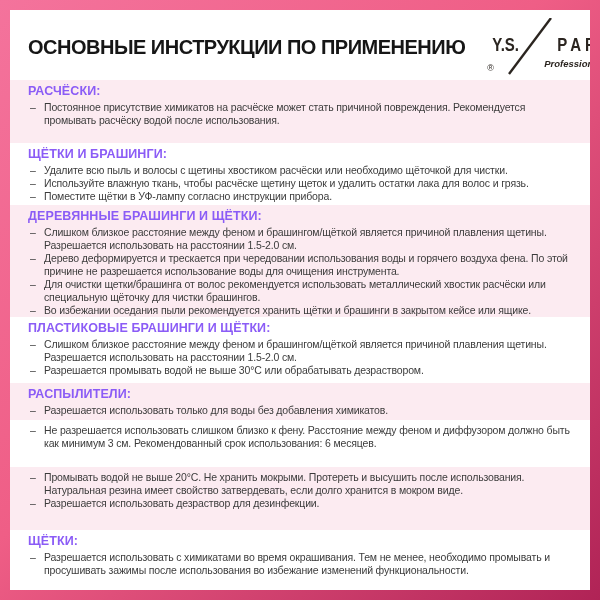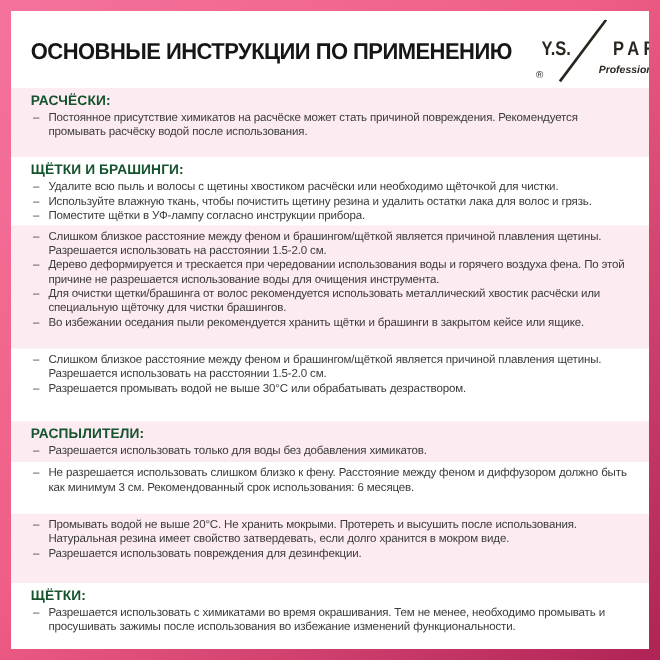--- a/index.html
+++ b/index.html
@@ -71,21 +71,21 @@
     left: 22px; top: 45px;
     font-size: 9px;
   }
   
   .section {
     padding: 4px 10px 0 18px;
     background: #ffffff;
   }
   .section.pink { background: #fcebf1; }
   .section h2 {
-    color: #14532d;
+    color: #8b5cf6;
     font-size: 12.5px;
     font-weight: 700;
     line-height: 15px;
     margin-bottom: 2px;
     letter-spacing: 0.1px;
   }
   .item {
     display: flex;
     color: #3c3c3c;
     font-size: 10.5px;
@@ -129,48 +129,50 @@
     </div>
 
     <div class="section" style="min-height:62px">
       <h2>ЩЁТКИ И БРАШИНГИ:</h2>
       <div class="item">
         <span class="dash">–</span>
         <span class="txt">Удалите всю пыль и волосы с щетины хвостиком расчёски или необходимо щёточкой для чистки.</span>
       </div>
       <div class="item">
         <span class="dash">–</span>
-        <span class="txt">Используйте влажную ткань, чтобы почистить щетину резина и удалить остатки лака для волос и грязь.</span>
+        <span class="txt">Используйте влажную ткань, чтобы расчёске щетину щеток и удалить остатки лака для волос и грязь.</span>
       </div>
       <div class="item">
         <span class="dash">–</span>
         <span class="txt">Поместите щётки в УФ-лампу согласно инструкции прибора.</span>
       </div>
     </div>
 
     <div class="section pink" style="min-height:112px">
+      <h2>ДЕРЕВЯННЫЕ БРАШИНГИ И ЩЁТКИ:</h2>
       <div class="item">
         <span class="dash">–</span>
         <span class="txt">Слишком близкое расстояние между феном и брашингом/щёткой является причиной плавления щетины. Разрешается использовать на расстоянии 1.5-2.0 см.</span>
       </div>
       <div class="item">
         <span class="dash">–</span>
         <span class="txt">Дерево деформируется и трескается при чередовании использования воды и горячего воздуха фена. По этой причине не разрешается использование воды для очищения инструмента.</span>
       </div>
       <div class="item">
         <span class="dash">–</span>
         <span class="txt">Для очистки щетки/брашинга от волос рекомендуется использовать металлический хвостик расчёски или специальную щёточку для чистки брашингов.</span>
       </div>
       <div class="item">
         <span class="dash">–</span>
         <span class="txt">Во избежании оседания пыли рекомендуется хранить щётки и брашинги в закрытом кейсе или ящике.</span>
       </div>
     </div>
 
     <div class="section" style="min-height:66px">
+      <h2>ПЛАСТИКОВЫЕ БРАШИНГИ И ЩЁТКИ:</h2>
       <div class="item">
         <span class="dash">–</span>
         <span class="txt">Слишком близкое расстояние между феном и брашингом/щёткой является причиной плавления щетины. Разрешается использовать на расстоянии 1.5-2.0 см.</span>
       </div>
       <div class="item">
         <span class="dash">–</span>
         <span class="txt">Разрешается промывать водой не выше 30°С или обрабатывать дезраствором.</span>
       </div>
     </div>
 
@@ -189,21 +191,21 @@
       </div>
     </div>
 
     <div class="section pink" style="min-height:63px">
       <div class="item">
         <span class="dash">–</span>
         <span class="txt">Промывать водой не выше 20°С. Не хранить мокрыми. Протереть и высушить после использования. Натуральная резина имеет свойство затвердевать, если долго хранится в мокром виде.</span>
       </div>
       <div class="item">
         <span class="dash">–</span>
-        <span class="txt">Разрешается использовать повреждения для дезинфекции.</span>
+        <span class="txt">Разрешается использовать дезраствор для дезинфекции.</span>
       </div>
     </div>
 
     <div class="section" style="min-height:60px; flex:1">
       <h2>ЩЁТКИ:</h2>
       <div class="item">
         <span class="dash">–</span>
         <span class="txt">Разрешается использовать с химикатами во время окрашивания. Тем не менее, необходимо промывать и просушивать зажимы после использования во избежание изменений функциональности.</span>
       </div>
     </div>

